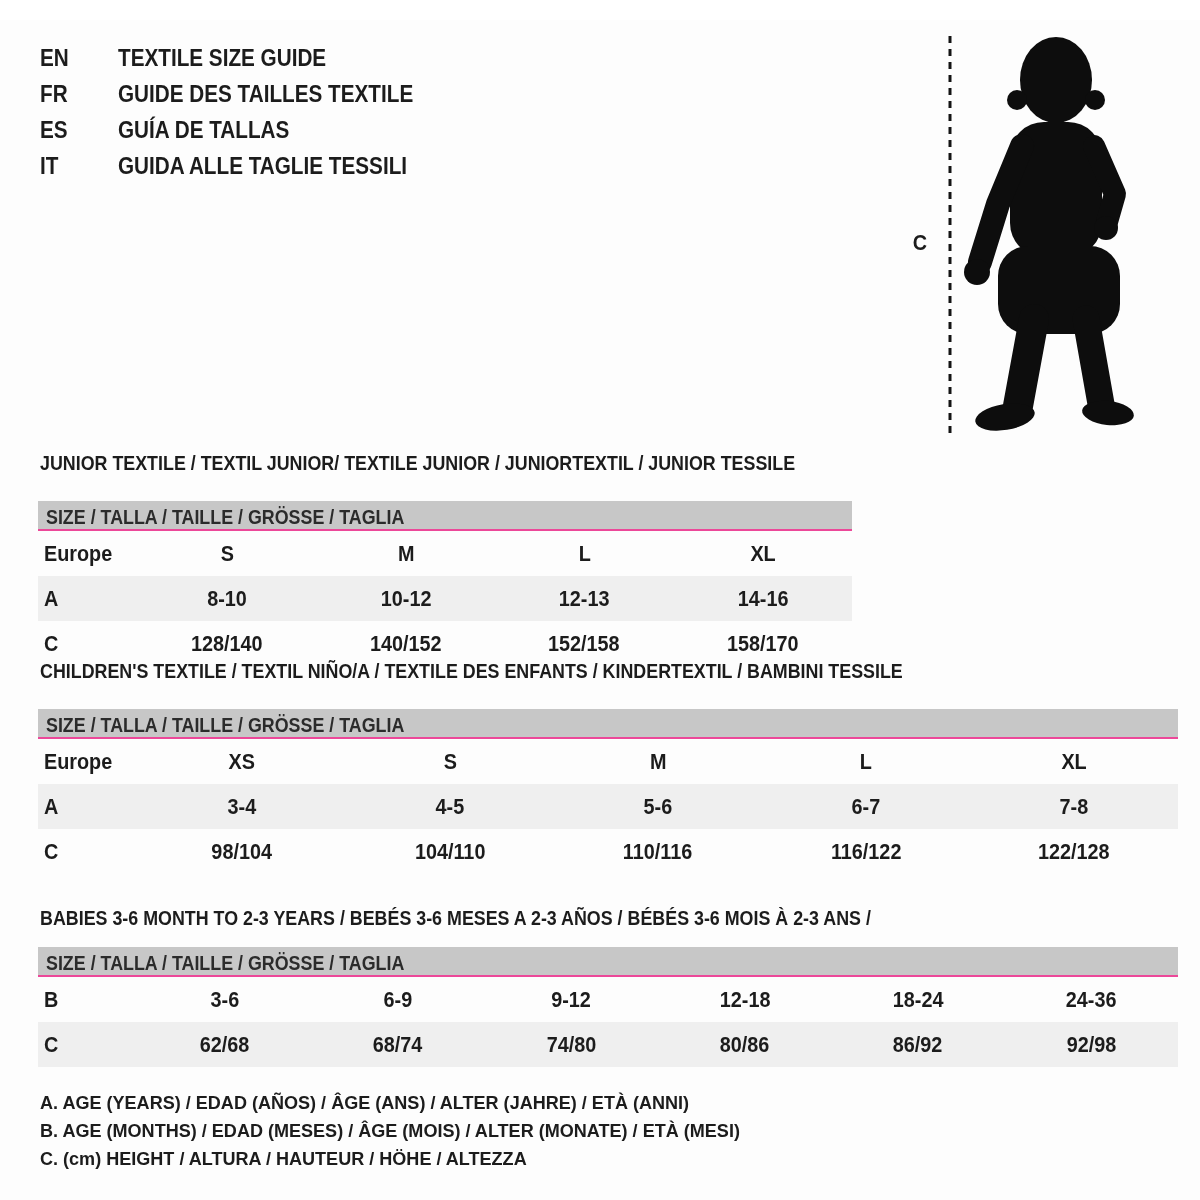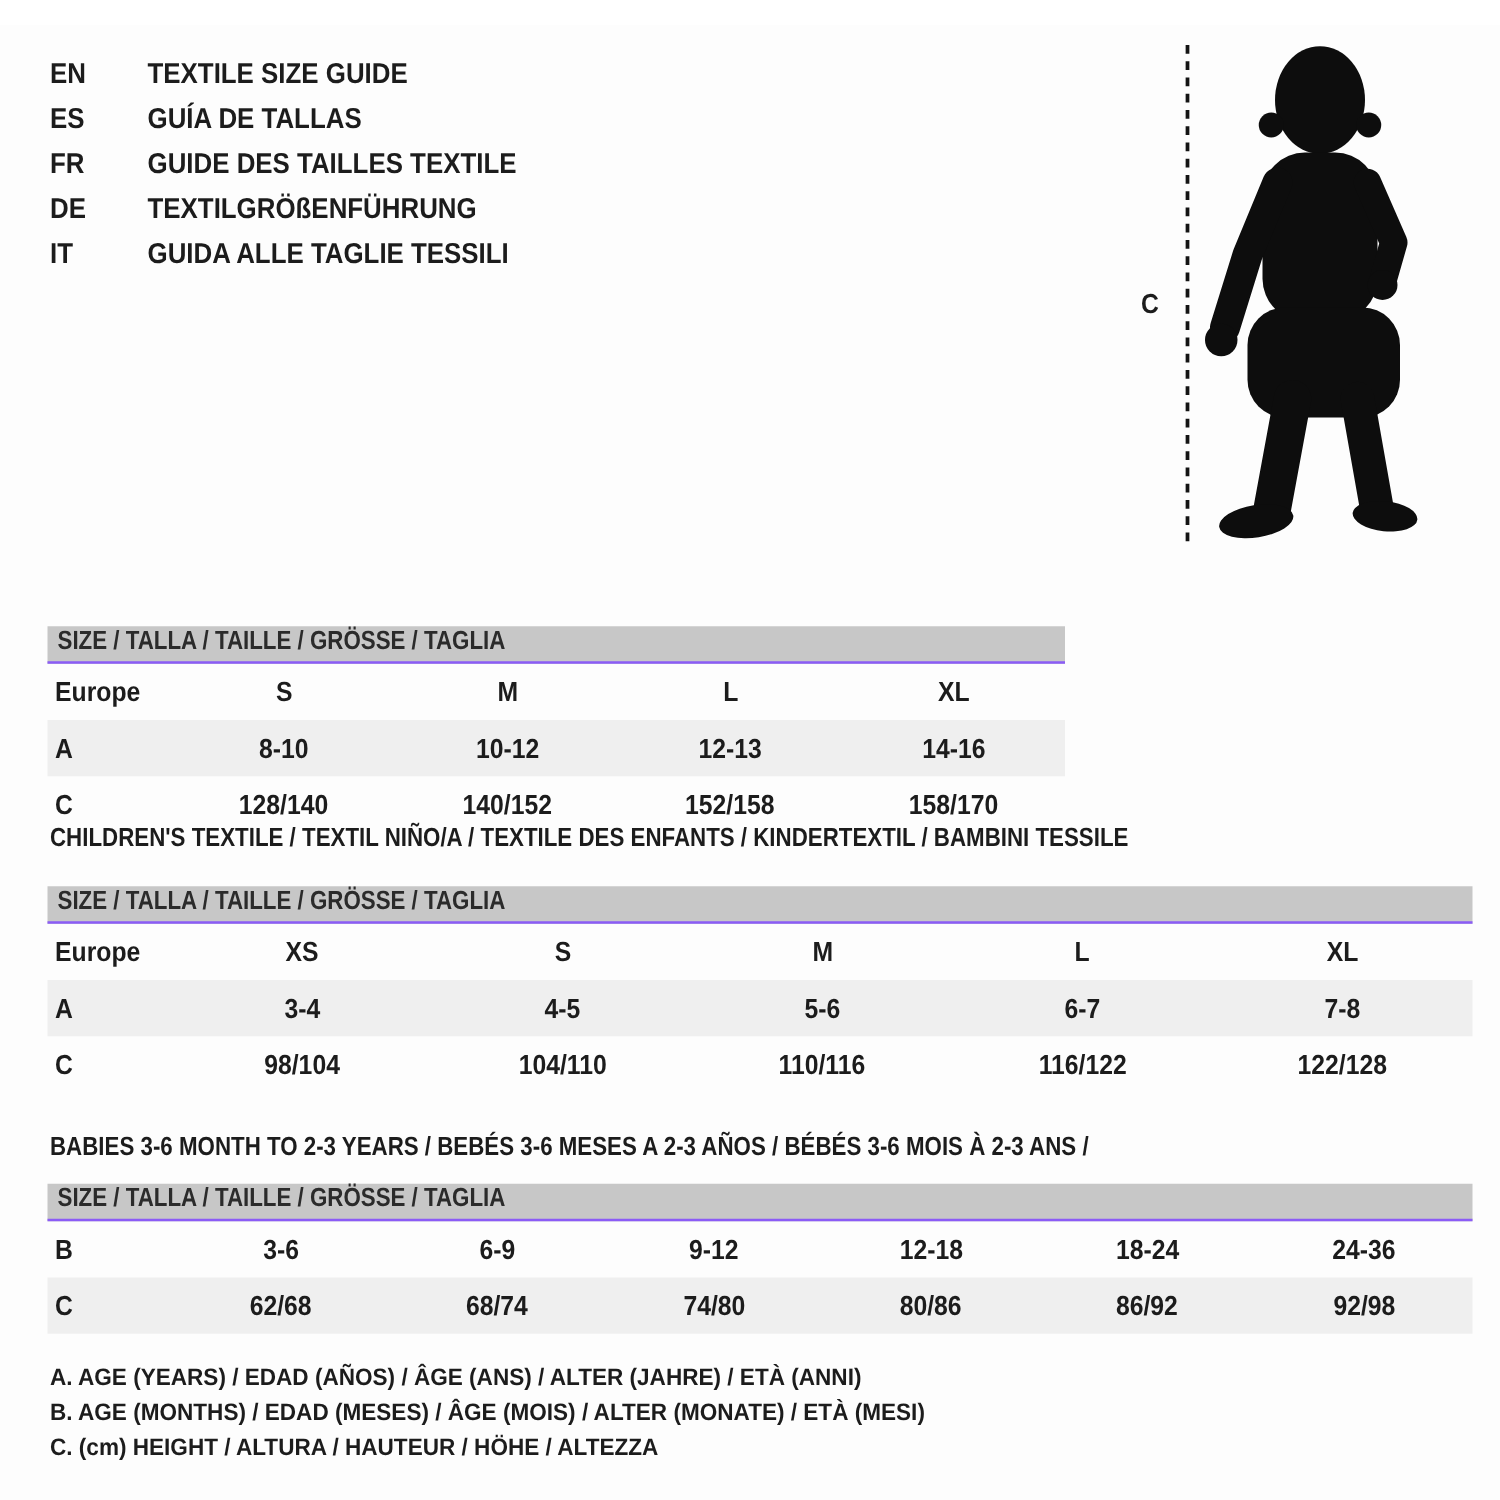--- a/index.html
+++ b/index.html
@@ -31,22 +31,22 @@
   #ch-title{top:639px;}
   #bb-title1{top:886px;}
   #bb-title2{top:879px;}
 
   
   .table{position:absolute;left:38px;}
   #jr-table{top:481px;width:814px;}
   #ch-table{top:689px;width:1140px;}
   #bb-table{top:927px;width:1140px;}
   .thead{
-    height:30px;background:#c7c7c7;border-bottom:2px solid #8b5cf6;
-    display:flex;align-items:flex-start;padding-left:8px;font-size:21px;color:#2b2b2b;
+    height:30px;background:#c7c7c7;border-bottom:2px solid #ec4899;
+    display:flex;align-items:flex-end;padding-left:8px;font-size:21px;color:#2b2b2b;
     box-sizing:border-box;
   }
   .trow{display:flex;height:45px;align-items:center;font-size:22px;}
   .trow.shade{background:#efefef;}
   .c0{width:100px;padding-left:6px;box-sizing:border-box;text-align:left;}
   .cc{flex:1;text-align:center;}
 
   
   #legend{position:absolute;left:40px;top:1066px;font-size:19px;}
   .legend-line{height:28px;display:flex;align-items:flex-end;}
@@ -55,30 +55,26 @@
 <body>
 
 <div class="canvas">
 
   <div id="lang">
     <div class="lang-row">
       <span class="lang-code"><span class="tx s90">EN</span></span>
       <span class="tx s90">TEXTILE SIZE GUIDE</span>
     </div>
     <div class="lang-row">
+      <span class="lang-code"><span class="tx s90">FR</span></span>
+      <span class="tx s90">GUIDE DES TAILLES TEXTILE</span>
+    </div>
+    <div class="lang-row">
       <span class="lang-code"><span class="tx s90">ES</span></span>
       <span class="tx s90">GUÍA DE TALLAS</span>
-    </div>
-    <div class="lang-row">
-      <span class="lang-code"><span class="tx s90">FR</span></span>
-      <span class="tx s90">GUIDE DES TAILLES TEXTILE</span>
-    </div>
-    <div class="lang-row">
-      <span class="lang-code"><span class="tx s90">DE</span></span>
-      <span class="tx s90">TEXTILGRÖßENFÜHRUNG</span>
     </div>
     <div class="lang-row">
       <span class="lang-code"><span class="tx s90">IT</span></span>
       <span class="tx s90">GUIDA ALLE TAGLIE TESSILI</span>
     </div>
   </div>
 
   <svg id="figure-line" viewBox="0 0 8 400" aria-hidden="true">
     <line x1="4" y1="0" x2="4" y2="400" stroke="#141414" stroke-width="3" stroke-dasharray="7 6"></line>
   </svg>
@@ -98,20 +94,23 @@
       <polyline points="136,112 157,160 149,188" fill="none" stroke-width="22" stroke-linecap="round" stroke-linejoin="round"></polyline>
       <circle cx="148" cy="194" r="12" stroke="none"></circle>
       <rect x="40" y="212" width="122" height="88" rx="30" stroke="none"></rect>
       <line x1="76" y1="285" x2="60" y2="372" stroke-width="30" stroke-linecap="round"></line>
       <line x1="128" y1="285" x2="143" y2="370" stroke-width="27" stroke-linecap="round"></line>
       <ellipse cx="47" cy="383" rx="30" ry="13" transform="rotate(-9 47 383)" stroke="none"></ellipse>
       <ellipse cx="150" cy="379" rx="26" ry="12" transform="rotate(6 150 379)" stroke="none"></ellipse>
     </g>
   </svg>
 
+  <div id="jr-title" class="sec-title">
+    <span class="tx s85">JUNIOR TEXTILE / TEXTIL JUNIOR/ TEXTILE JUNIOR / JUNIORTEXTIL / JUNIOR TESSILE</span>
+  </div>
   <div id="jr-table" class="table">
     <div class="thead">
       <span class="tx s85">SIZE / TALLA / TAILLE / GRÖSSE / TAGLIA</span>
     </div>
     <div class="trow">
       <div class="c0"><span class="tx s90">Europe</span></div>
       <div class="cc"><span class="tx txc s90">S</span></div>
       <div class="cc"><span class="tx txc s90">M</span></div>
       <div class="cc"><span class="tx txc s90">L</span></div>
       <div class="cc"><span class="tx txc s90">XL</span></div>

